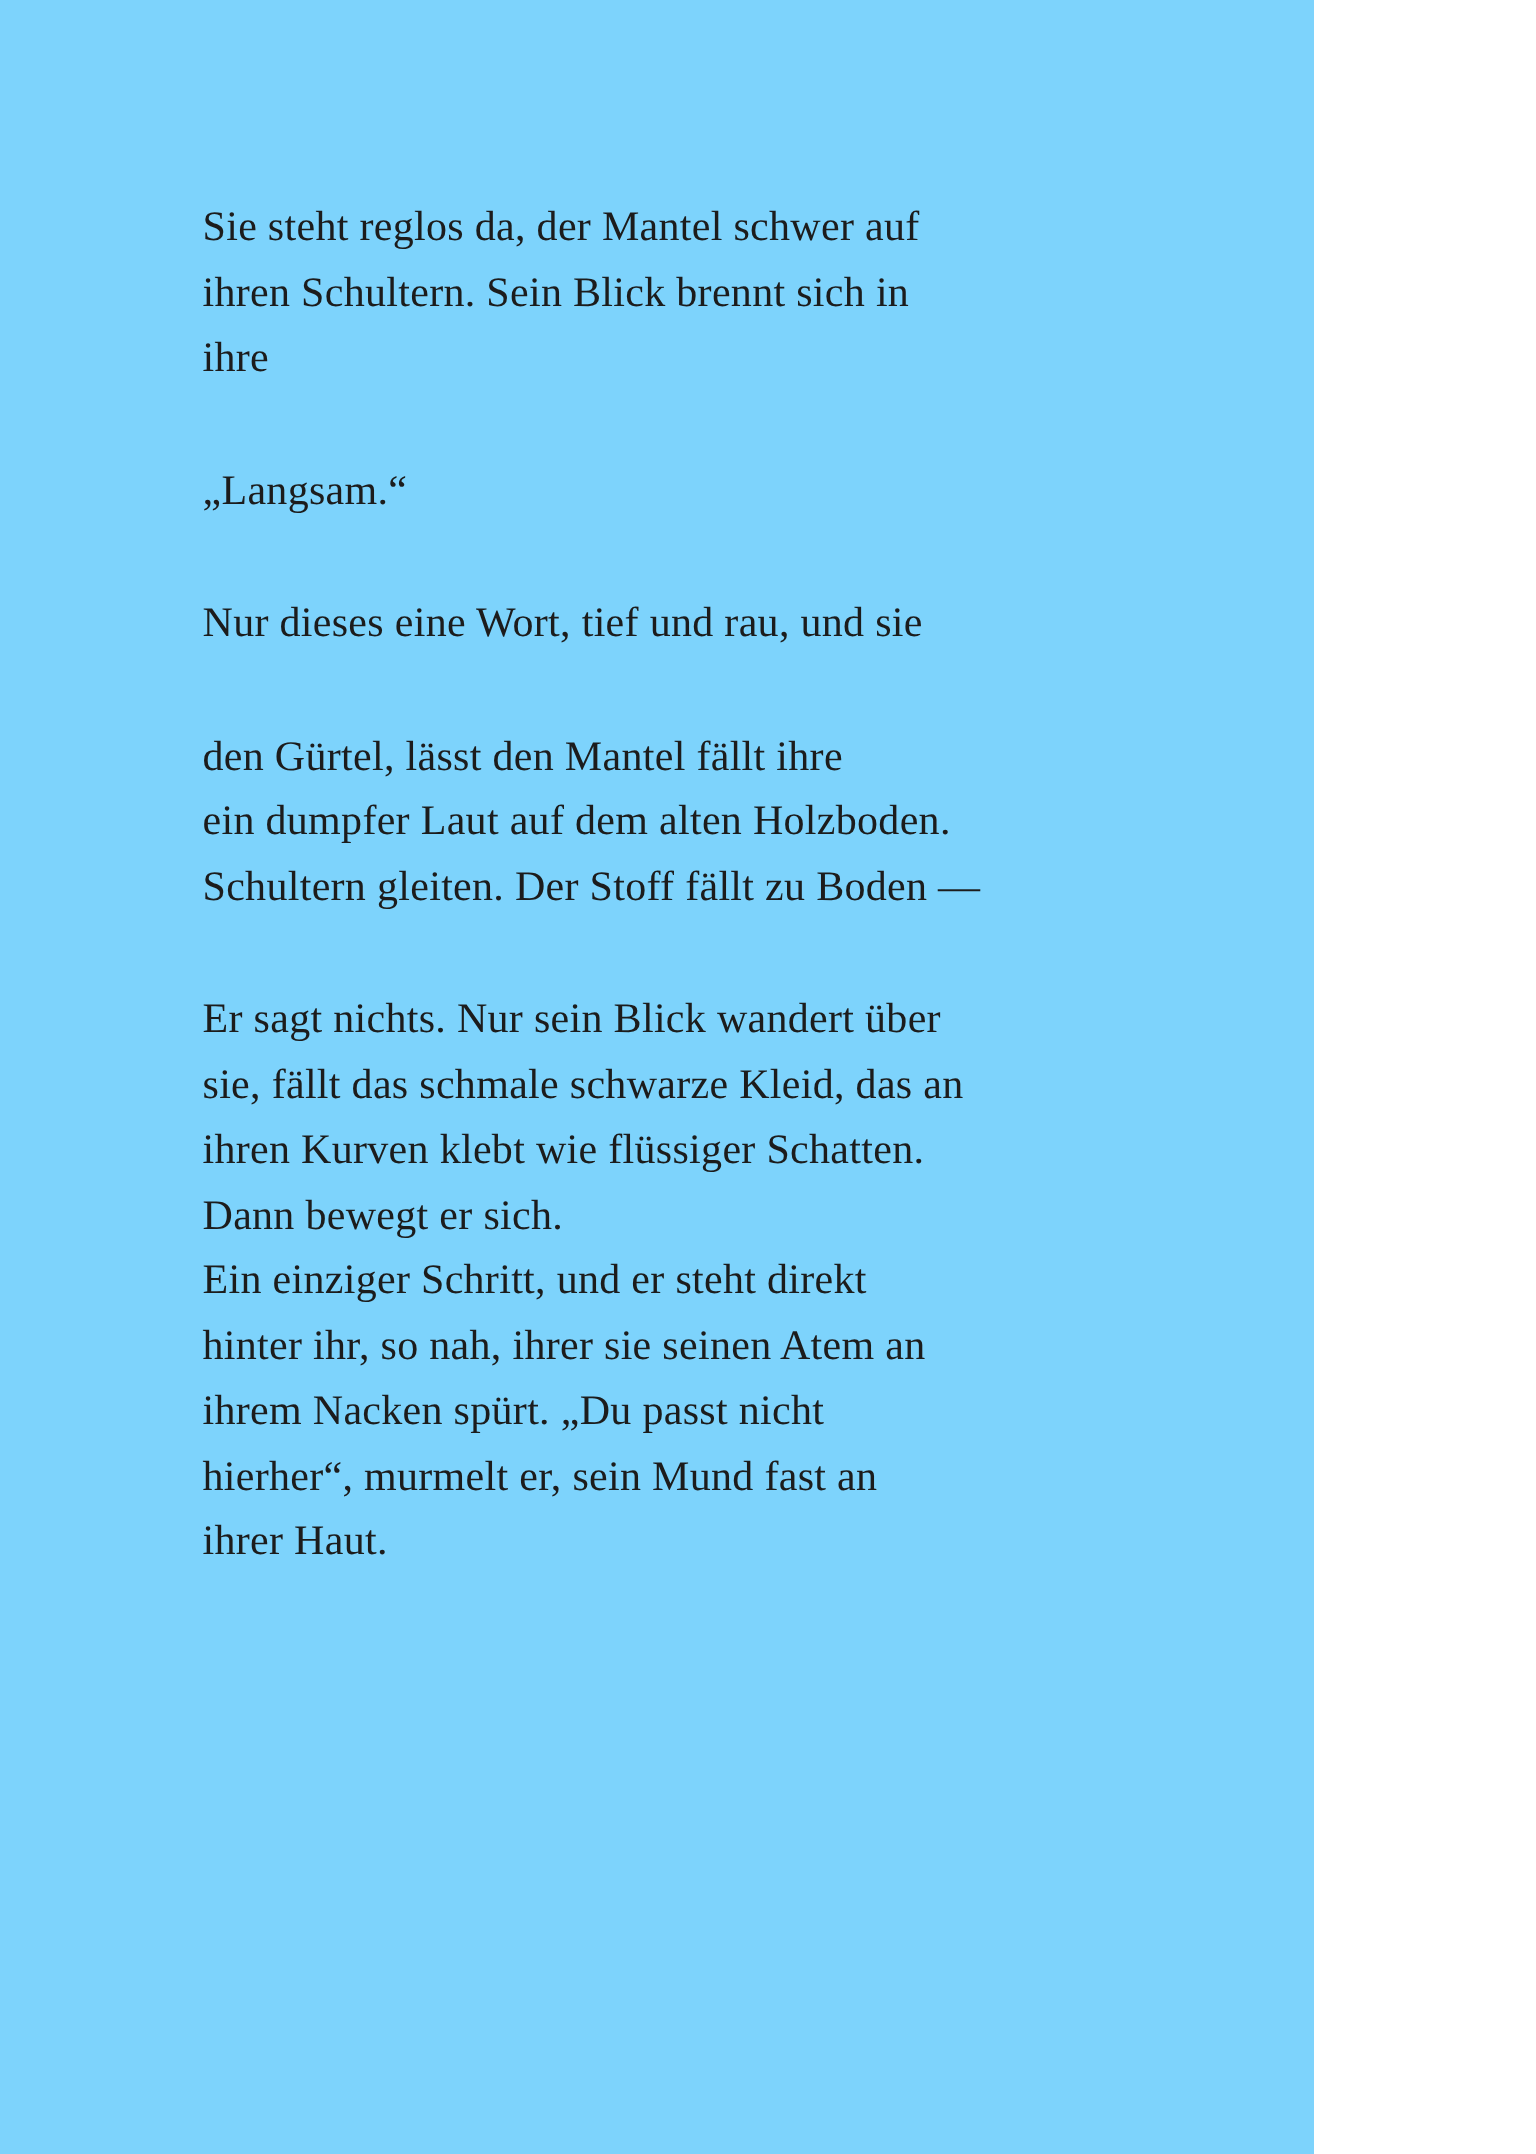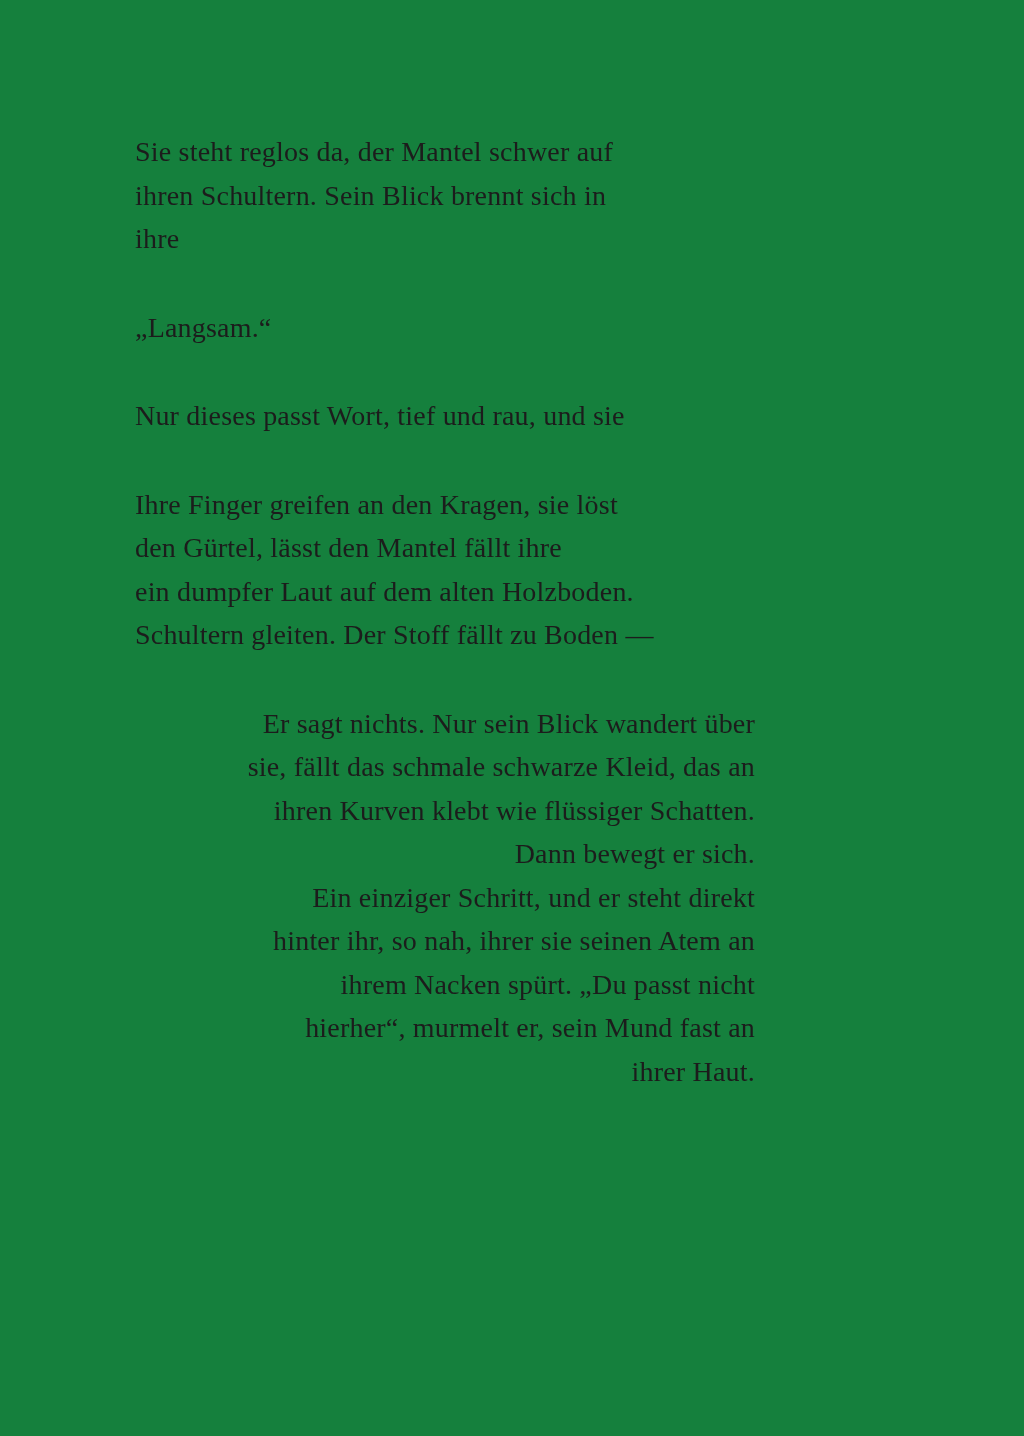--- a/index.html
+++ b/index.html
@@ -8,41 +8,40 @@
   }
   body {
     width: 1024px;
     height: 1436px;
     background: #ffffff;
     overflow: hidden;
     font-family: "Liberation Serif", "DejaVu Serif", serif;
   }
   .page {
     position: relative;
-    width: 1024px;
+    width: 876px;
     height: 1436px;
-    background: #15803d;
+    background: #7dd3fc;
   }
   .text-block {
     position: absolute;
     left: 135px;
     top: 130px;
     width: 620px;
     color: #1c1c1c;
     font-size: 28px;
     line-height: 43.5px;
     letter-spacing: 0.2px;
   }
   .paragraph {
     margin: 0 0 45px 0;
     padding: 0;
   }
   .paragraph:last-child {
     margin-bottom: 0;
-    text-align: right;
   }
   .line {
     display: block;
     white-space: pre;
   }
 </style>
 </head>
 <body>
 
 <div class="page">
@@ -52,25 +51,24 @@
       <span class="line">Sie steht reglos da, der Mantel schwer auf</span>
       <span class="line">ihren Schultern. Sein Blick brennt sich in</span>
       <span class="line">ihre</span>
     </p>
 
     <p class="paragraph">
       <span class="line">„Langsam.“</span>
     </p>
 
     <p class="paragraph">
-      <span class="line">Nur dieses passt Wort, tief und rau, und sie</span>
+      <span class="line">Nur dieses eine Wort, tief und rau, und sie</span>
     </p>
 
     <p class="paragraph">
-      <span class="line">Ihre Finger greifen an den Kragen, sie löst</span>
       <span class="line">den Gürtel, lässt den Mantel fällt ihre</span>
       <span class="line">ein dumpfer Laut auf dem alten Holzboden.</span>
       <span class="line">Schultern gleiten. Der Stoff fällt zu Boden —</span>
     </p>
 
     <p class="paragraph">
       <span class="line">Er sagt nichts. Nur sein Blick wandert über</span>
       <span class="line">sie, fällt das schmale schwarze Kleid, das an</span>
       <span class="line">ihren Kurven klebt wie flüssiger Schatten.</span>
       <span class="line">Dann bewegt er sich.</span>

